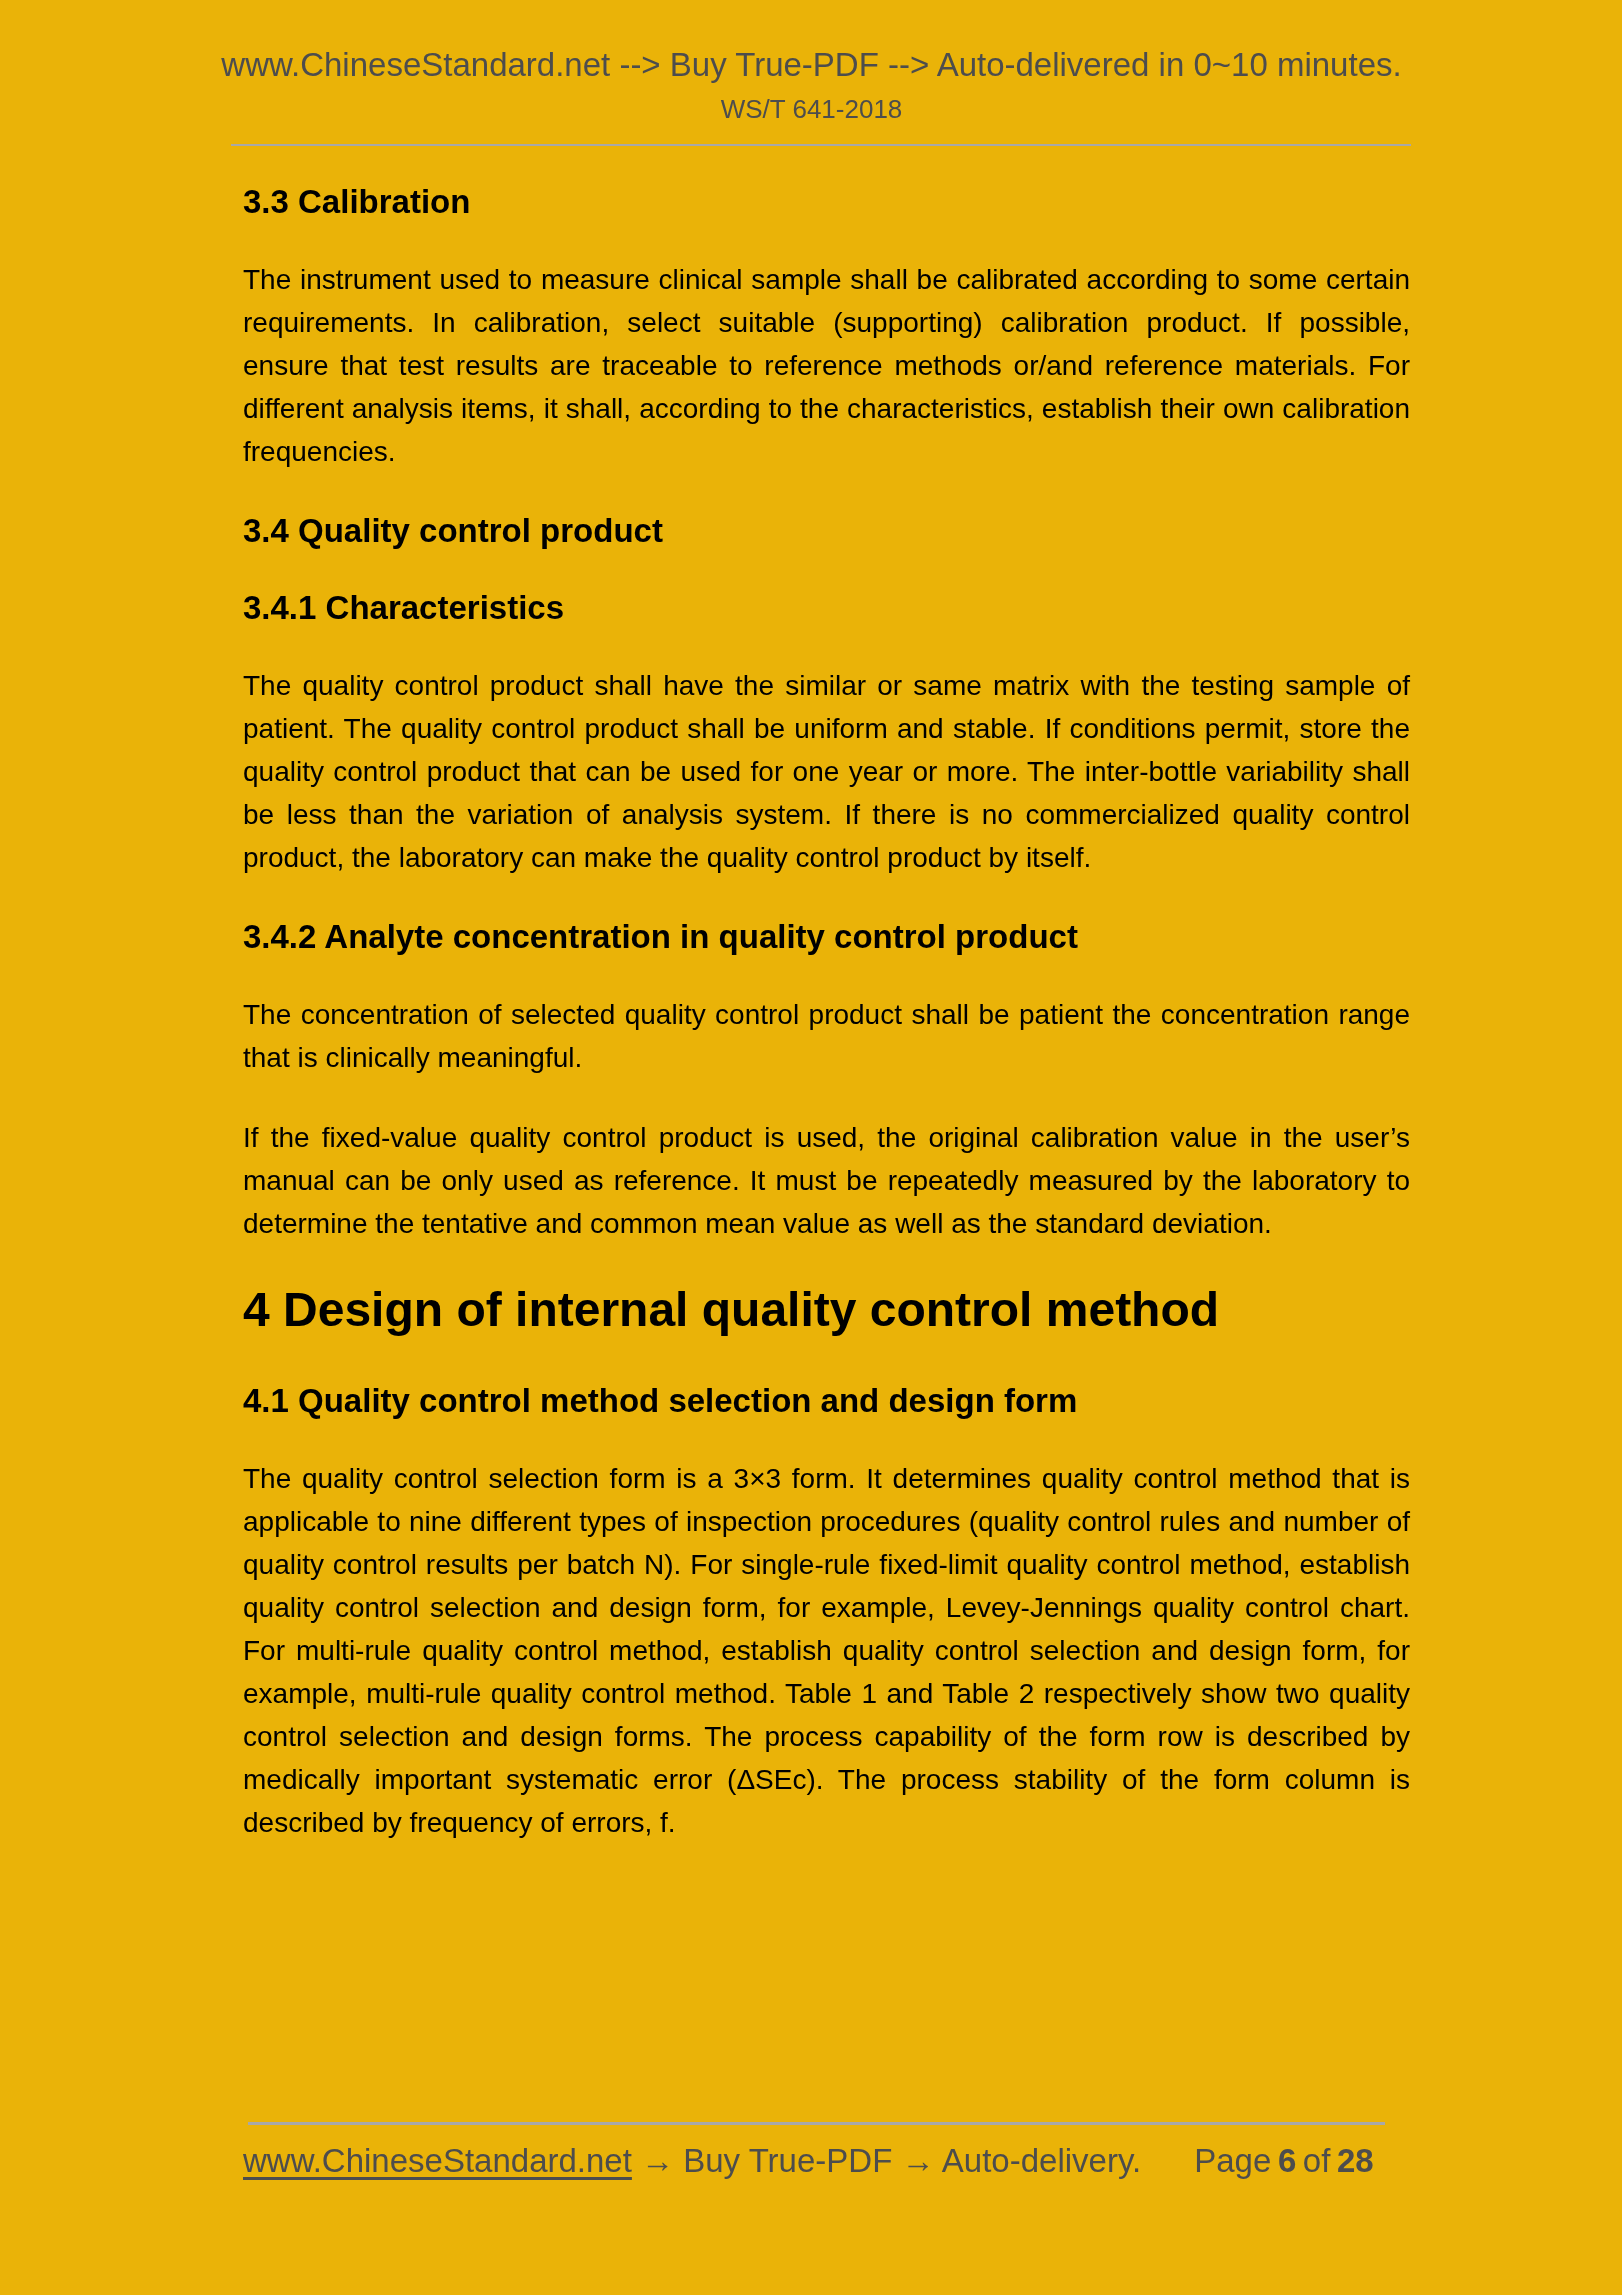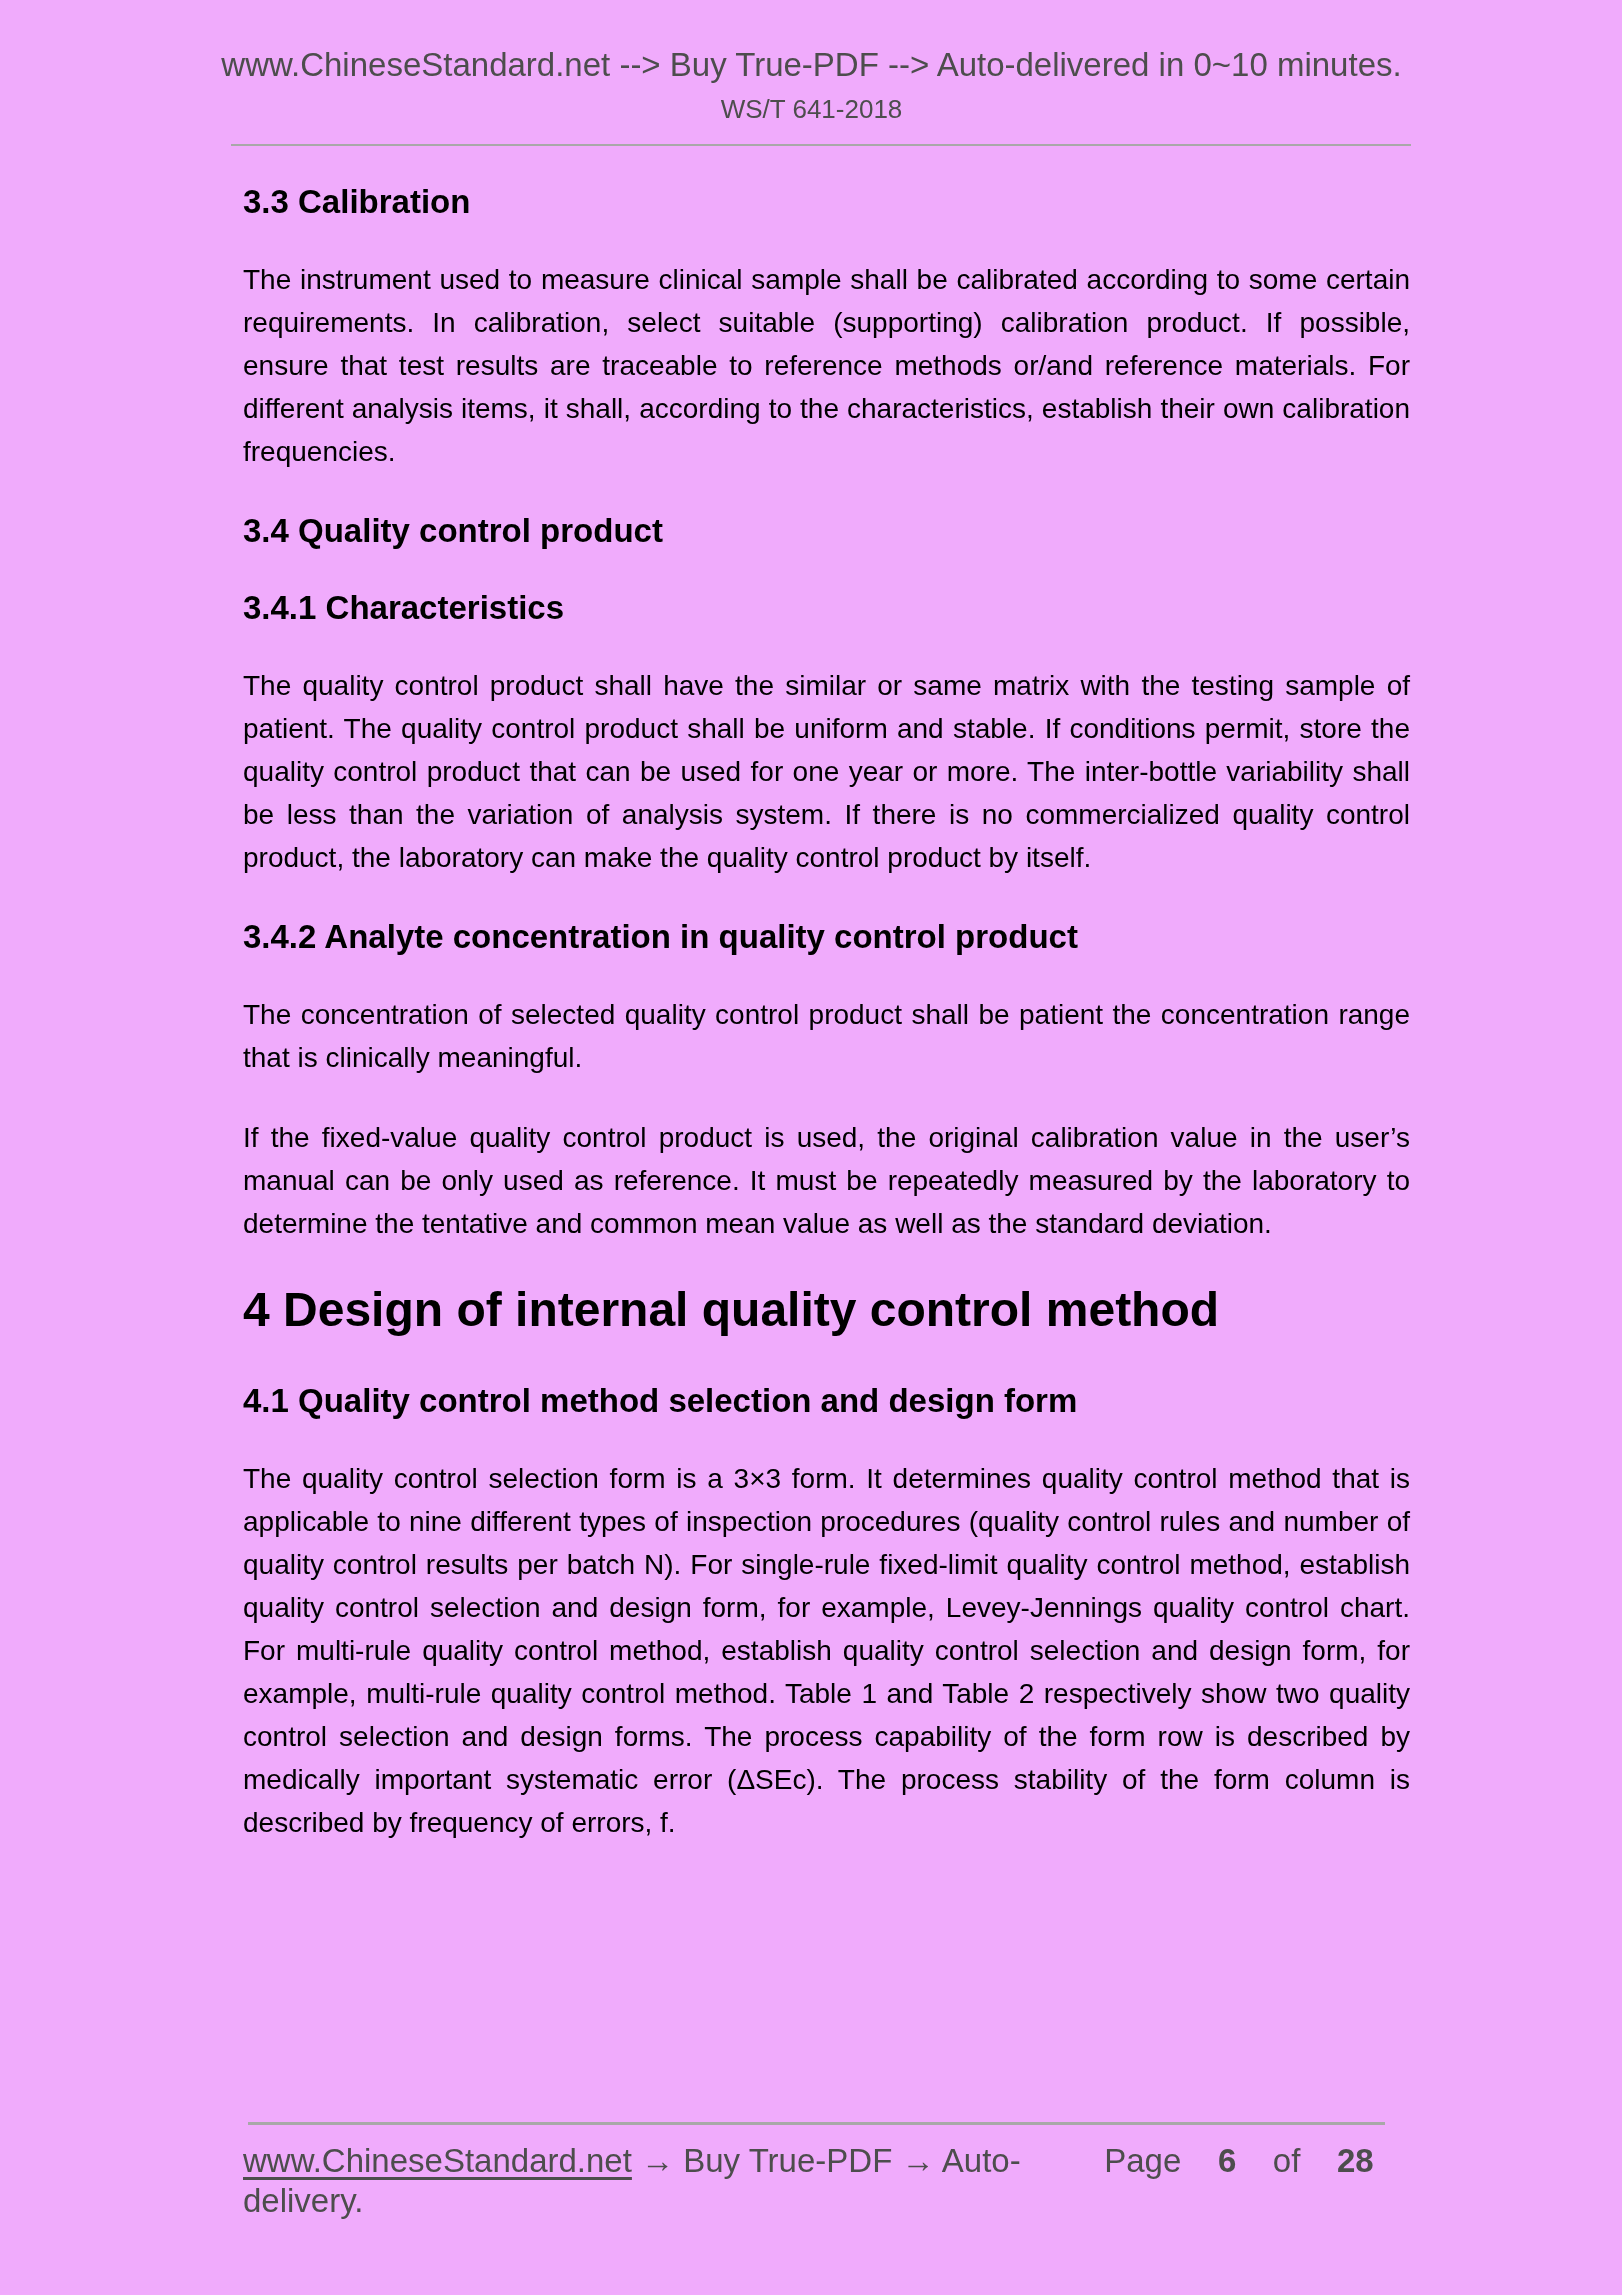--- a/index.html
+++ b/index.html
@@ -1,20 +1,20 @@
 <!DOCTYPE html>
 <html style="font-size:13.3px"><head>
 <meta charset="utf-8">
 <style>
   html, body { margin: 0; padding: 0; background: #ffffff; }
   .page {
     position: relative;
     width: 1623px;
     height: 2295px;
-    background: #f0abfc;
+    background: #eab308;
     font-family: "Liberation Sans", sans-serif;
     color: #000000;
     overflow: hidden;
   }
   
   .header { padding-top: 43px; text-align: center; color: #4d4d4d; }
   .hl1 { font-size: 33px; line-height: 43px; white-space: nowrap; }
   .hl2 { font-size: 26px; line-height: 33px; margin-top: 6.7px; }
   .rule {
     height: 2.5px;
@@ -58,21 +58,21 @@
     margin-top: 16.7px;
     display: flex;
     justify-content: space-between;
     align-items: baseline;
     font-size: 33px;
     line-height: 40px;
   }
   .flink { text-decoration: underline; text-underline-offset: 5px; cursor: pointer; }
   .footer-right { padding-right: 33px; }
   .footer-right .b { font-weight: bold; }
-  .footer-right span { padding: 0 3.3px; margin-left: 30px; }
+  .footer-right span { padding: 0 3.3px; }
 </style>
 </head>
 <body>
 
 <div class="page">
 
   <header class="header">
     <div class="hl1">www.ChineseStandard.net --&gt; Buy True-PDF --&gt; Auto-delivered in 0~10 minutes.</div>
     <div class="hl2">WS/T 641-2018</div>
     <div class="rule rule-top"></div>

